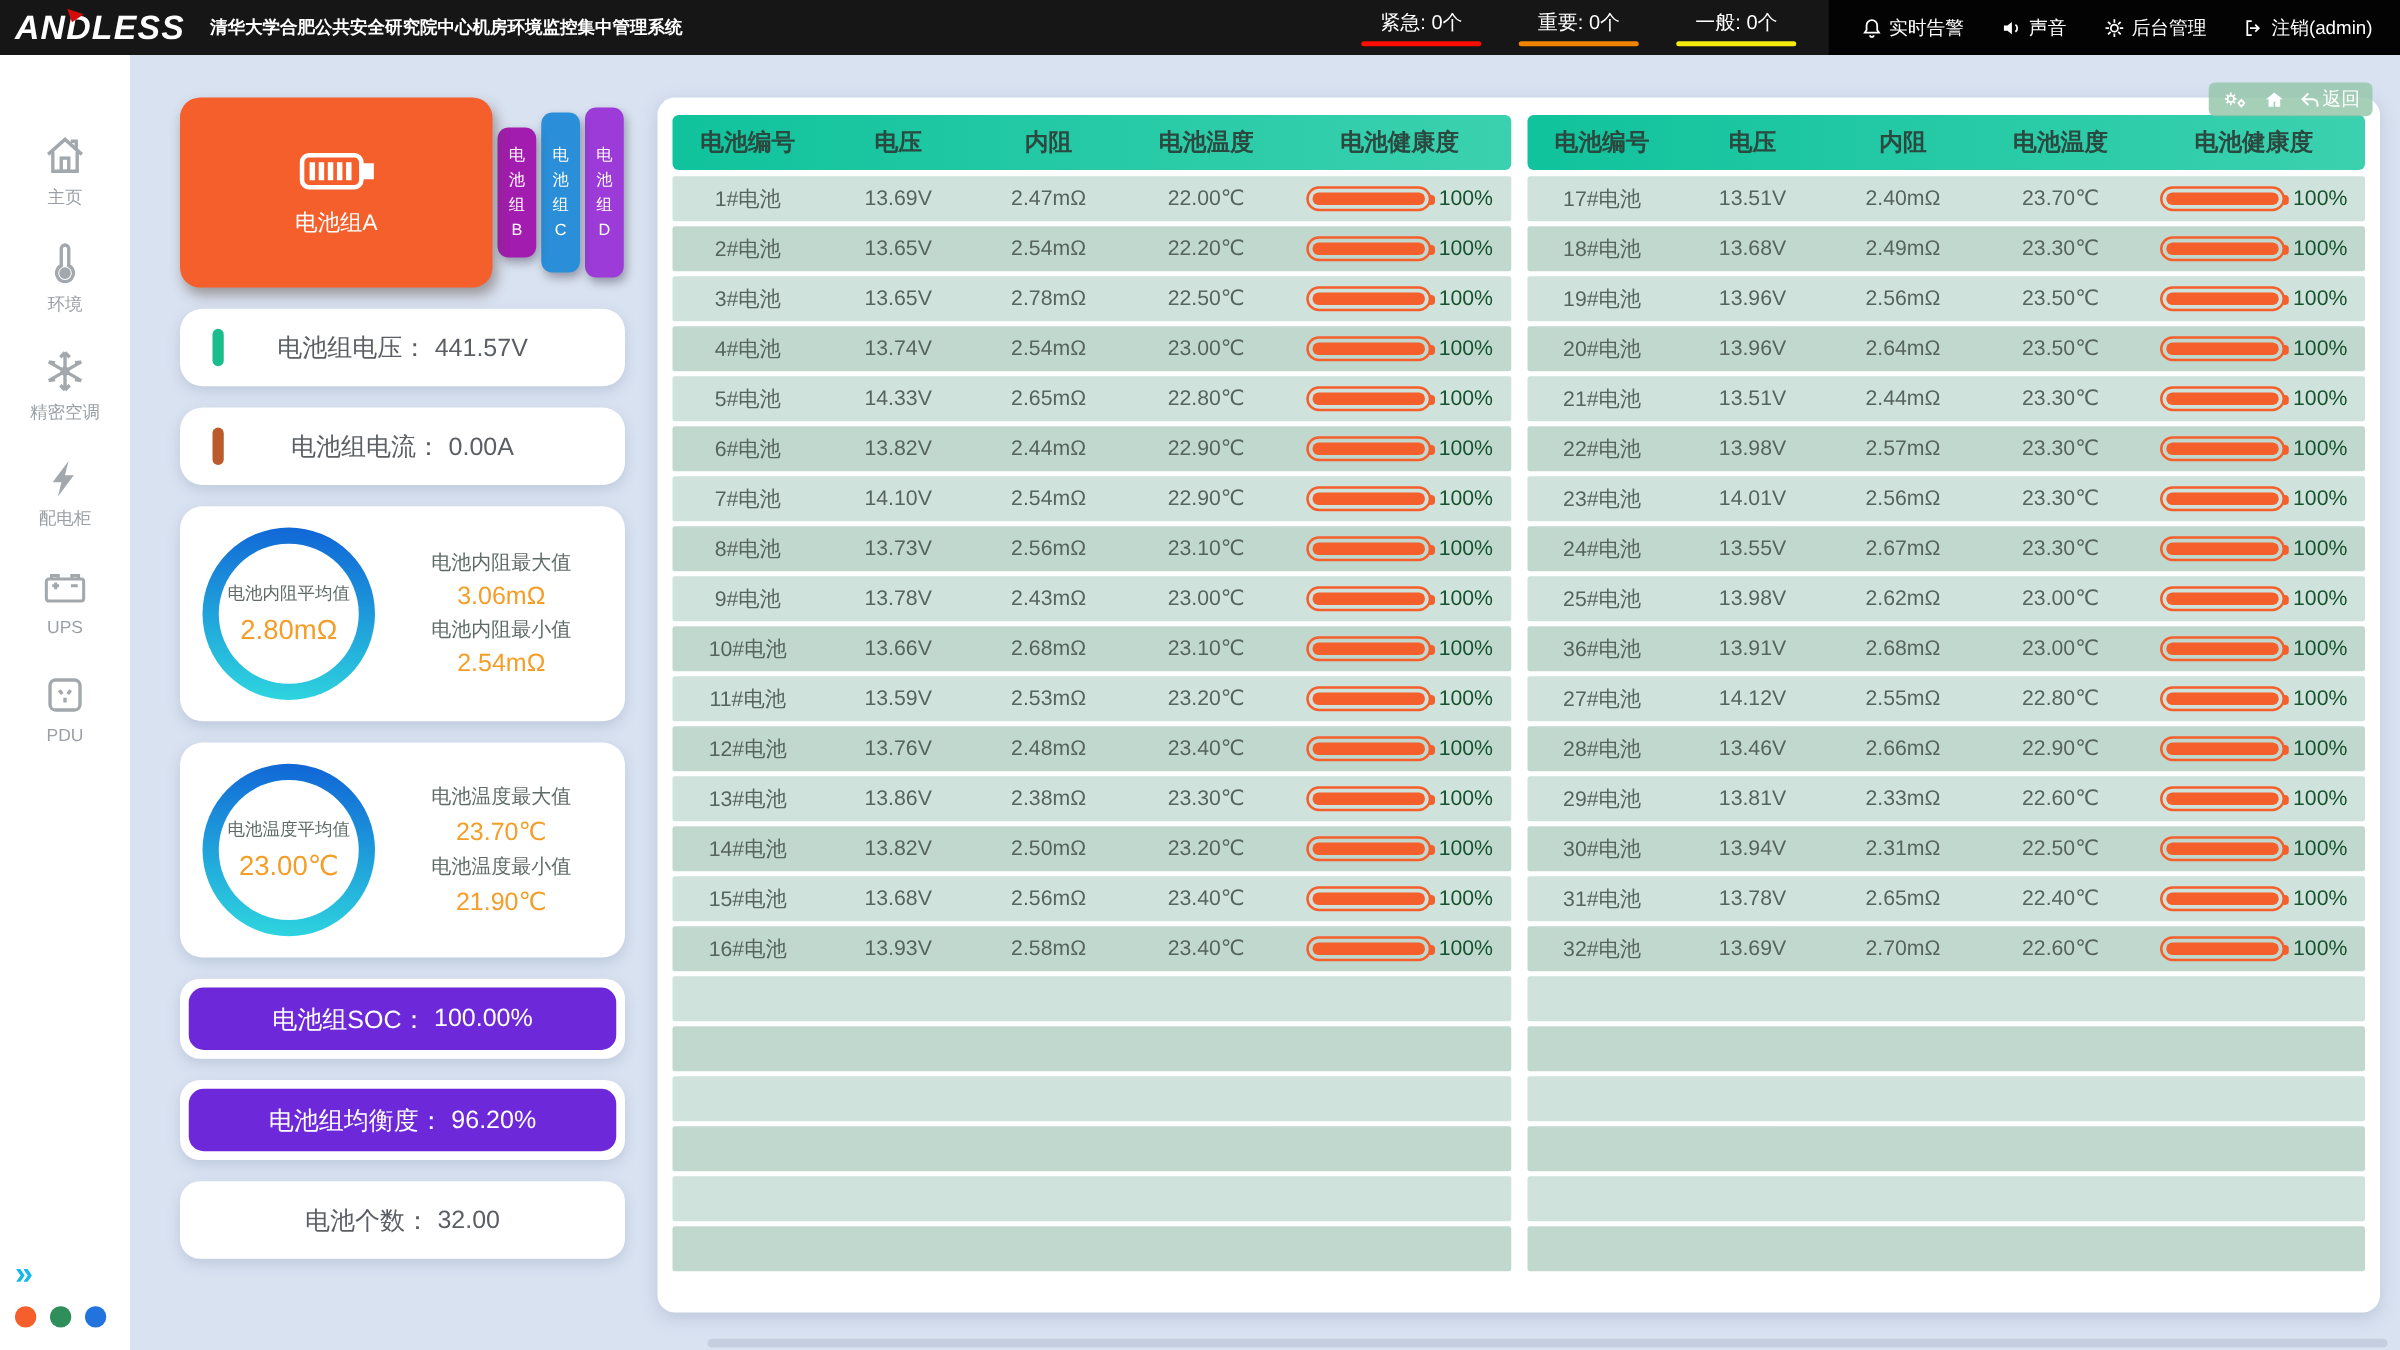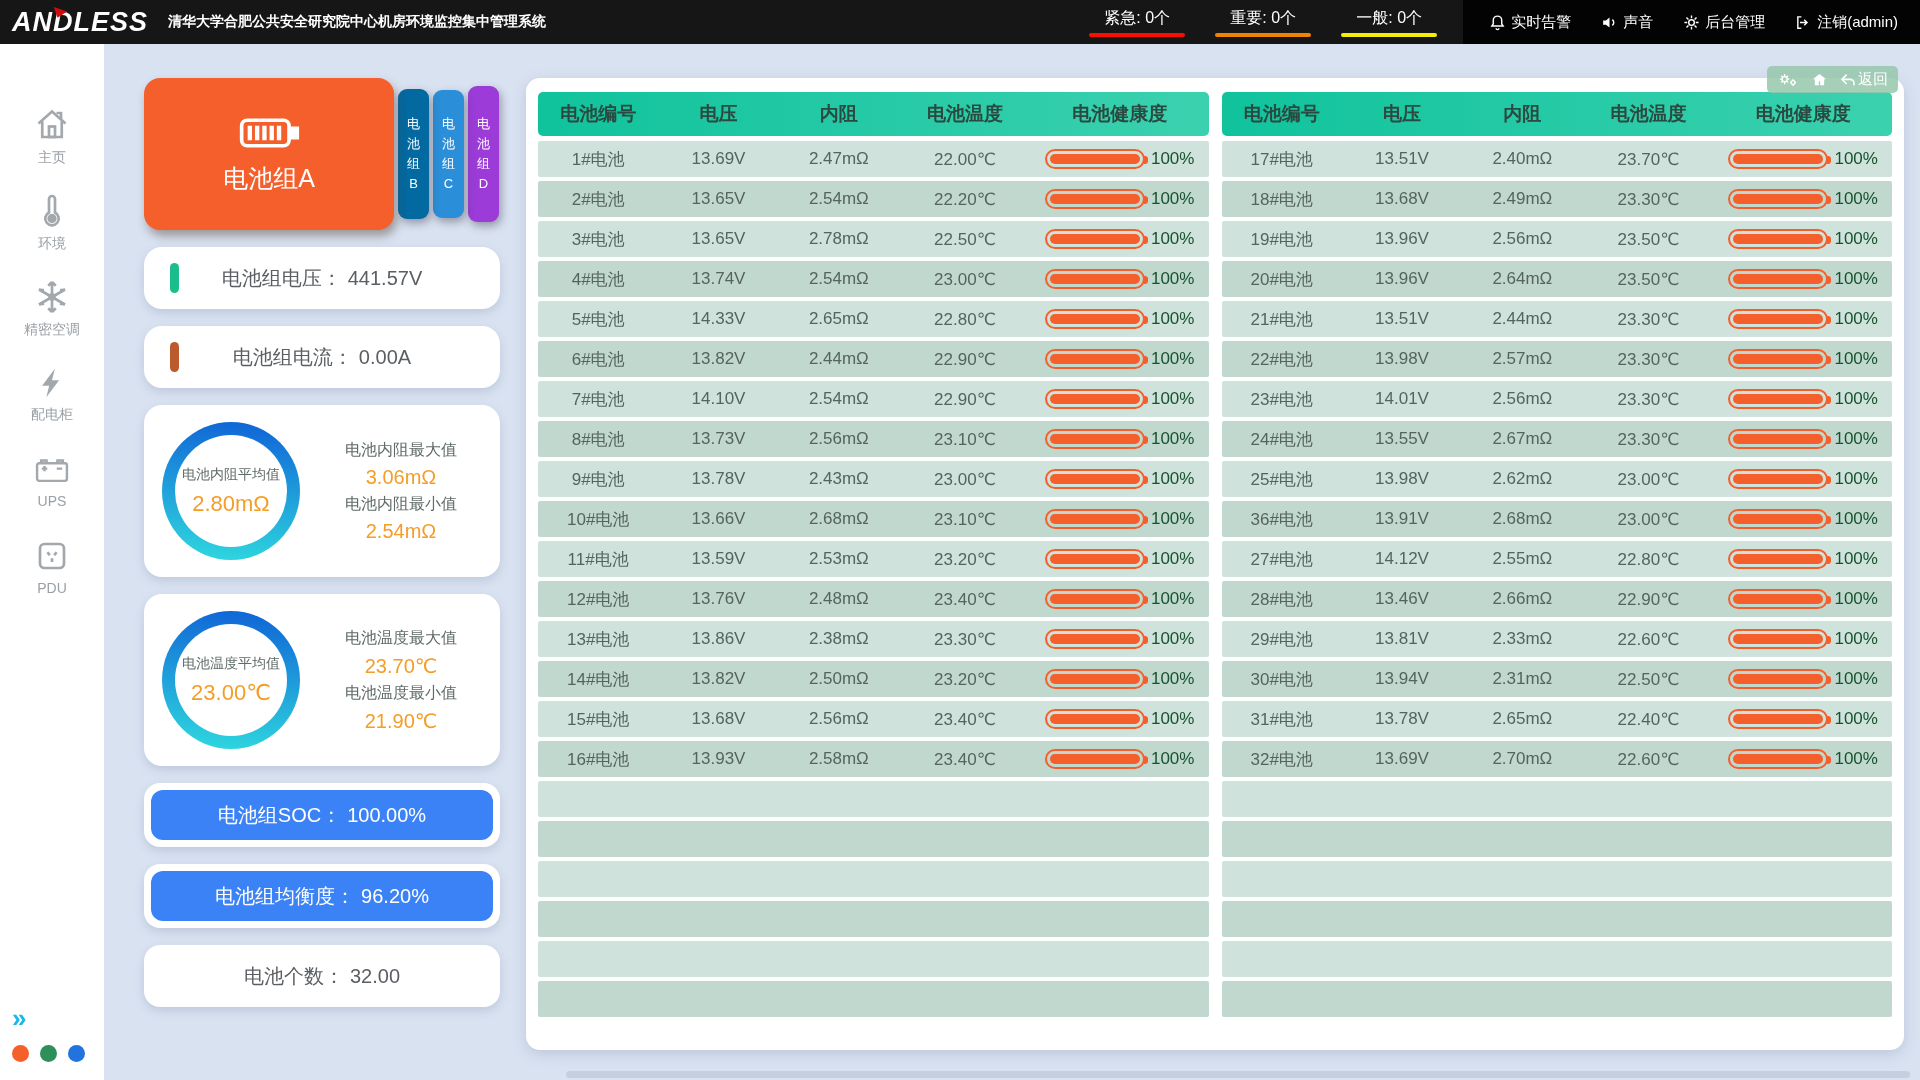--- a/index.html
+++ b/index.html
@@ -37,45 +37,45 @@
   .dots { display:flex; gap:11px; margin-top:14px; }
   .dot { width:17px; height:17px; border-radius:50%; }
 
   .main { flex:1; background:#d9e2f1; padding:34px 16px 8px 40px; display:flex; gap:26px; position:relative; }
 
   
   .left-col { width:356px; display:flex; flex-direction:column; gap:17px; flex-shrink:0; }
 
   .group-stack { display:flex; align-items:center; height:152px; }
   .group-card { width:250px; height:152px; background:#f45f2c; border-radius:16px; display:flex; flex-direction:column; align-items:center; justify-content:center; gap:10px; color:#fff; box-shadow:3px 6px 10px rgba(80,60,50,.45); position:relative; z-index:4; cursor:pointer; }
-  .group-card .gname { font-size:25px; }
+  .group-card .gname { font-size:18px; }
   .gtab { width:31px; border-radius:9px; color:#fff; display:flex; align-items:center; justify-content:center; margin-left:4px; cursor:pointer; box-shadow:2px 4px 8px rgba(60,60,80,.45); }
   .gtab .vtxt { width:15px; font-size:13px; line-height:1.55; word-break:break-all; text-align:center; }
-  .gtab-b { height:130px; background:#0369a1; z-index:3; }
+  .gtab-b { height:104px; background:#a21caf; z-index:3; }
   .gtab-c { height:128px; background:#2a8fd8; z-index:2; }
   .gtab-d { height:136px; background:#9c3bd8; z-index:1; }
 
   .stat-card { background:#fff; border-radius:18px; min-height:62px; display:flex; align-items:center; box-shadow:0 4px 10px rgba(120,140,170,.28); position:relative; padding:0 16px; }
   .pill-mark { width:9px; height:30px; border-radius:5px; position:absolute; left:26px; }
   .pill-green { background:#1cbd8d; }
   .pill-brown { background:#bb5a2c; }
   .stat-line { flex:1; text-align:center; font-size:20px; color:#5b5f63; }
   .stat-line .val { margin-left:6px; }
 
   .circle-card { background:#fff; border-radius:18px; height:172px; display:flex; align-items:center; box-shadow:0 4px 10px rgba(120,140,170,.28); padding:0 10px 0 18px; gap:12px; }
   .ring { width:138px; height:138px; border-radius:50%; background:linear-gradient(185deg,#0f62d6,#2fd9df); display:flex; flex-shrink:0; }
   .ring-inner { flex:1; margin:13px; background:#fff; border-radius:50%; display:flex; flex-direction:column; align-items:center; justify-content:center; gap:7px; }
   .ring-label { font-size:14px; color:#5f6b66; white-space:nowrap; }
   .ring-value { font-size:22px; color:#f49d27; }
   .mm-block { display:flex; flex-direction:column; align-items:center; gap:5px; flex:1; }
   .mm-label { font-size:16px; color:#5f6b66; white-space:nowrap; }
   .mm-value { font-size:20px; color:#f49d27; }
 
   .btn-card { background:#fff; border-radius:16px; padding:7px; box-shadow:0 4px 10px rgba(120,140,170,.28); }
-  .btn-card-inner { background:#3b82f6; border-radius:12px; height:50px; display:flex; align-items:center; justify-content:center; color:#fff; font-size:20px; cursor:pointer; }
+  .btn-card-inner { background:#6d28d9; border-radius:12px; height:50px; display:flex; align-items:center; justify-content:center; color:#fff; font-size:20px; cursor:pointer; }
   .plain-card { background:#fff; border-radius:16px; height:62px; display:flex; align-items:center; justify-content:center; font-size:20px; color:#5b5f63; box-shadow:0 4px 10px rgba(120,140,170,.28); }
   .plain-card .val, .btn-card .val { margin-left:6px; }
 
   
   .right-panel { flex:1; background:#fff; border-radius:14px; padding:14px 12px 16px; position:relative; height:972px; box-shadow:0 4px 14px rgba(120,140,170,.30); }
   .panel-actions { position:absolute; top:-12px; right:6px; background:rgba(150,199,172,.85); border-radius:5px; padding:4px 10px; display:flex; align-items:center; gap:12px; color:#fff; z-index:6; }
   .panel-actions svg { display:block; cursor:pointer; }
   .back-link { display:flex; align-items:center; gap:2px; font-size:15px; color:#fff; cursor:pointer; }
 
   .tables-wrap { display:flex; gap:13px; height:100%; }

